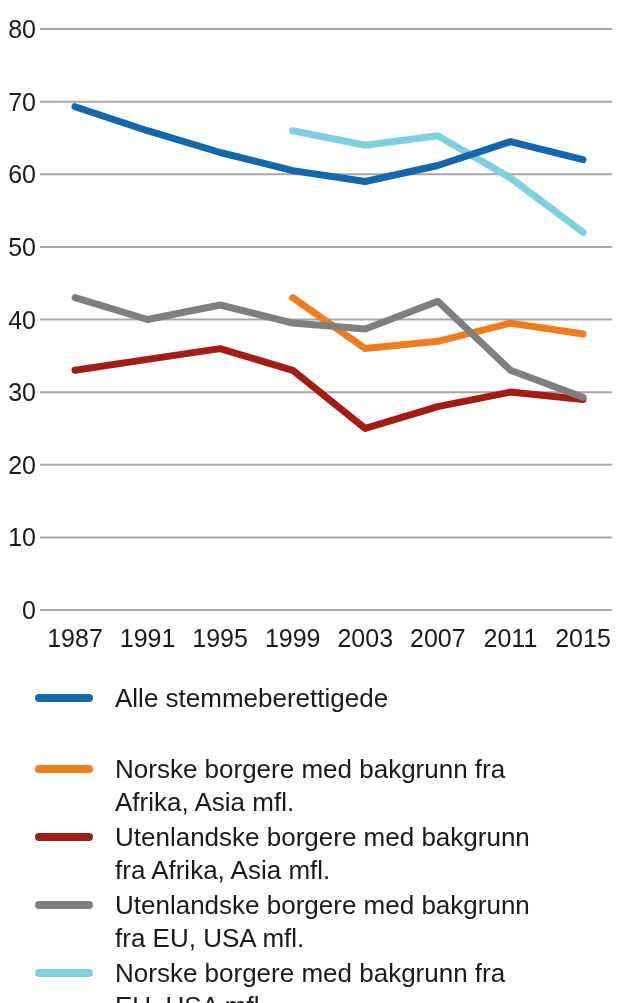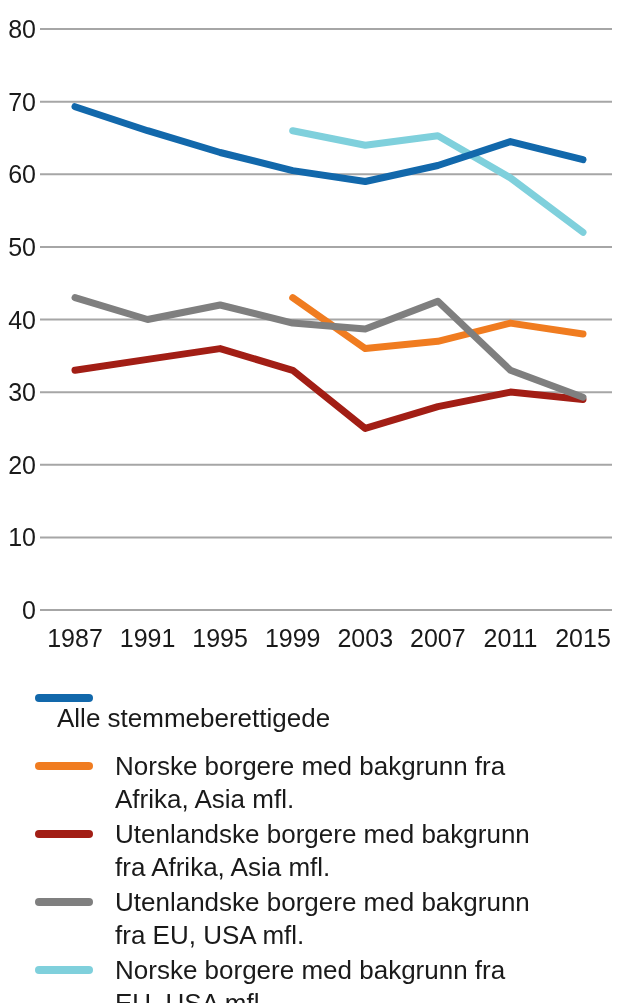--- a/index.html
+++ b/index.html
@@ -29,22 +29,21 @@
   }
   .legend {
     padding: 22px 0 0 35px;
   }
   .legend-item {
     display: flex;
     align-items: flex-start;
     margin-bottom: 2px;
   }
   .legend-item.first {
-    margin-bottom: 15px;
-    flex-direction: column;
+    margin-bottom: 38px;
   }
   .legend-swatch {
     flex: none;
     width: 58px;
     height: 8px;
     border-radius: 4px;
     margin-top: 12px;
     background: #999999;
   }
   .legend-label {

